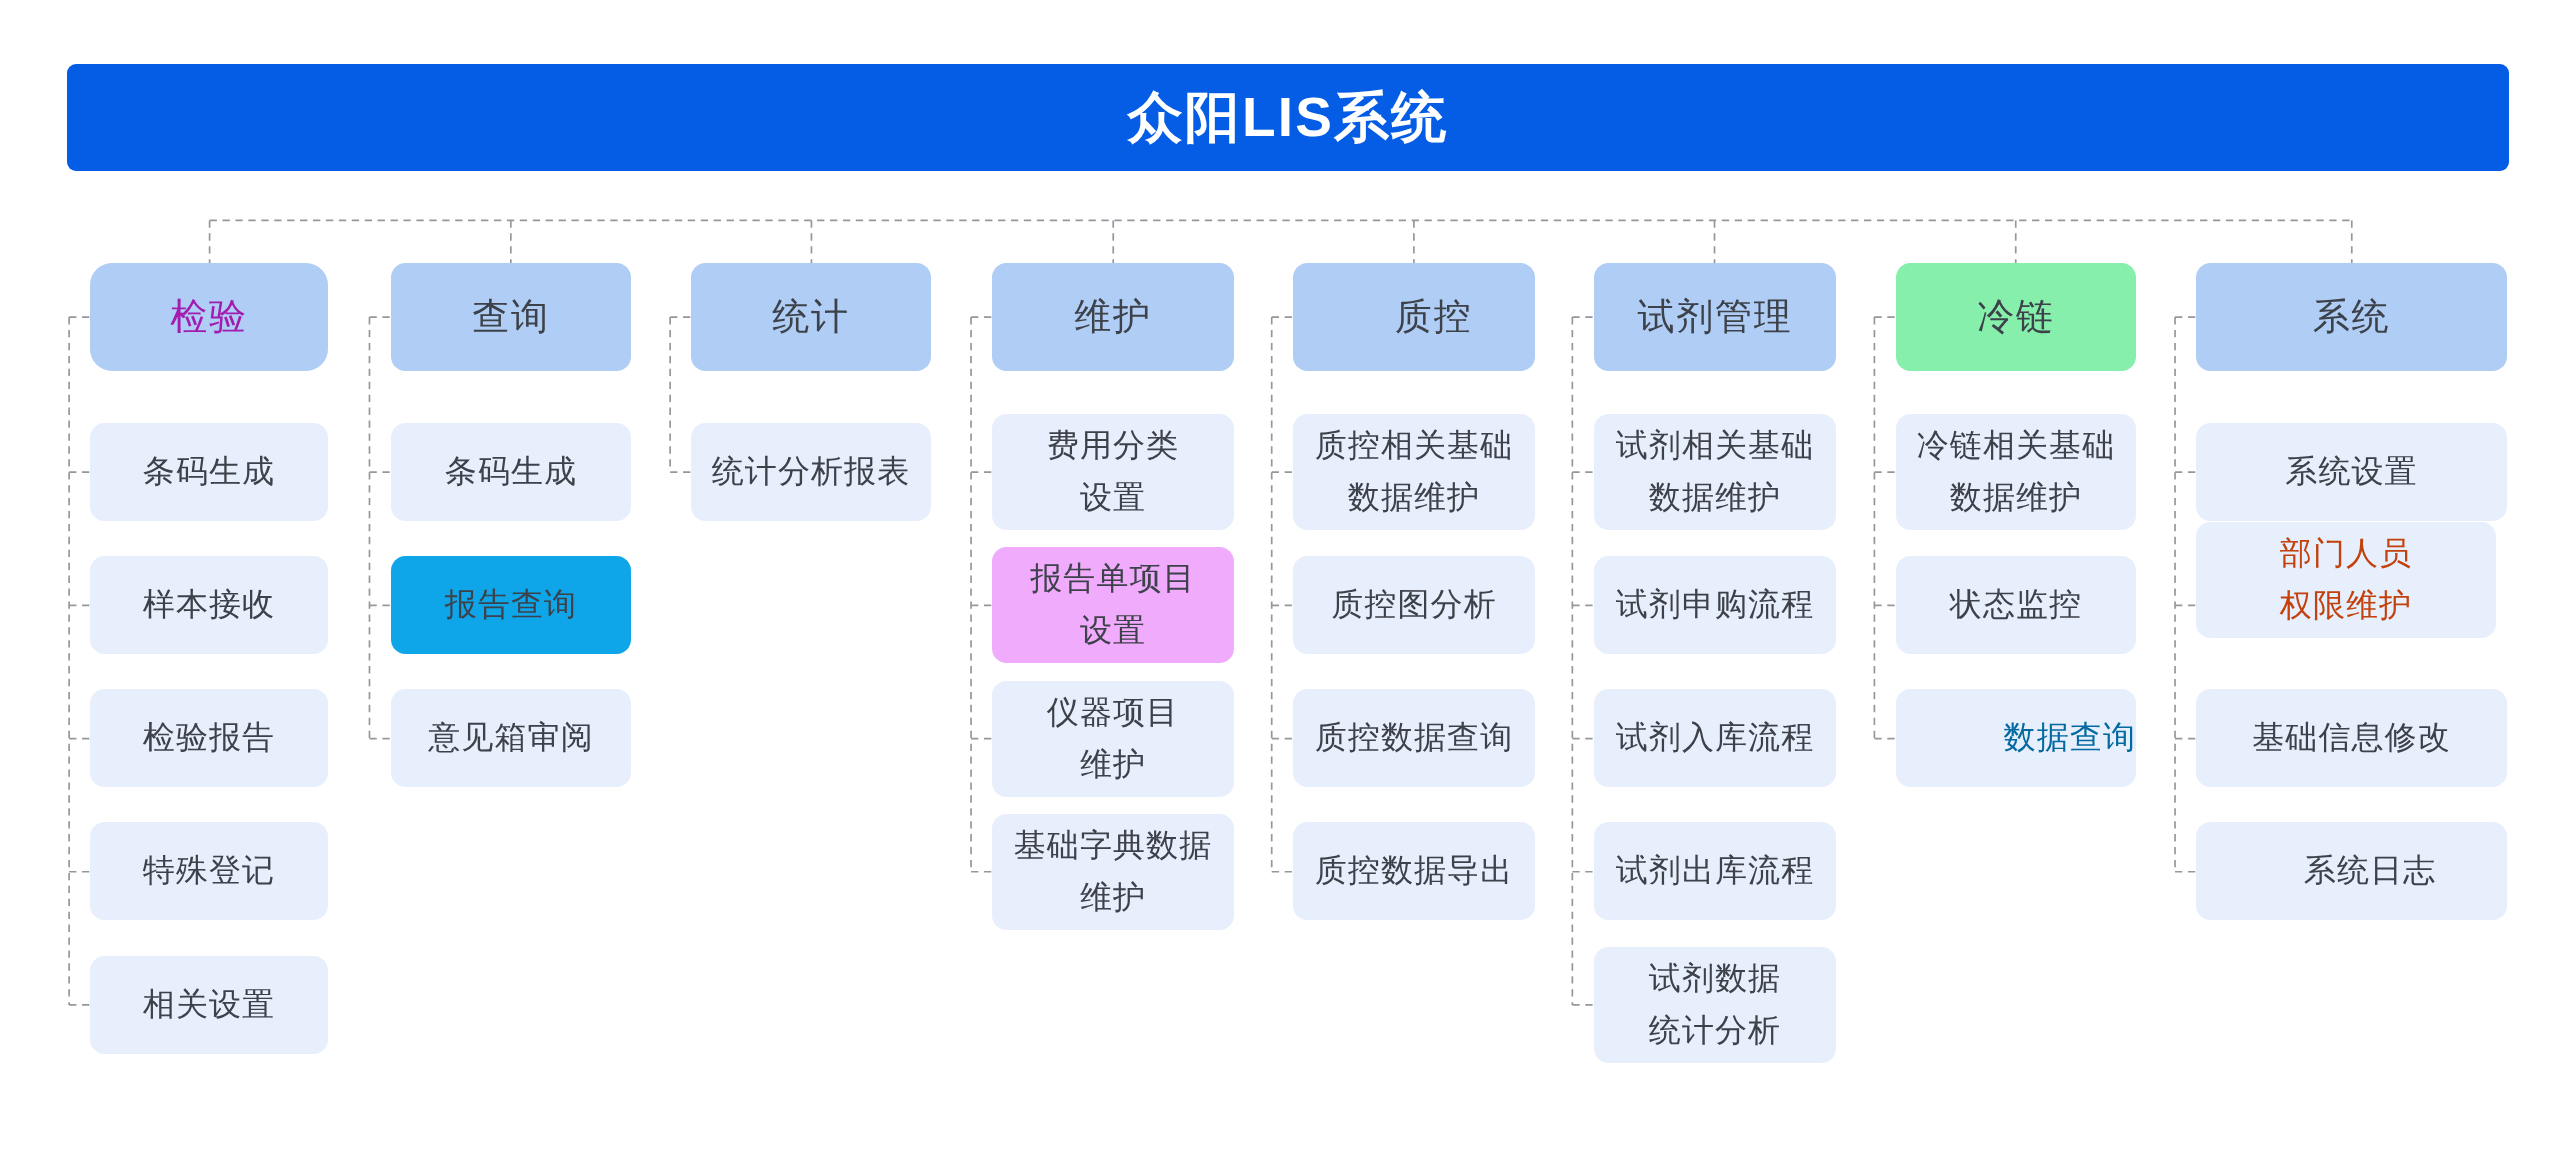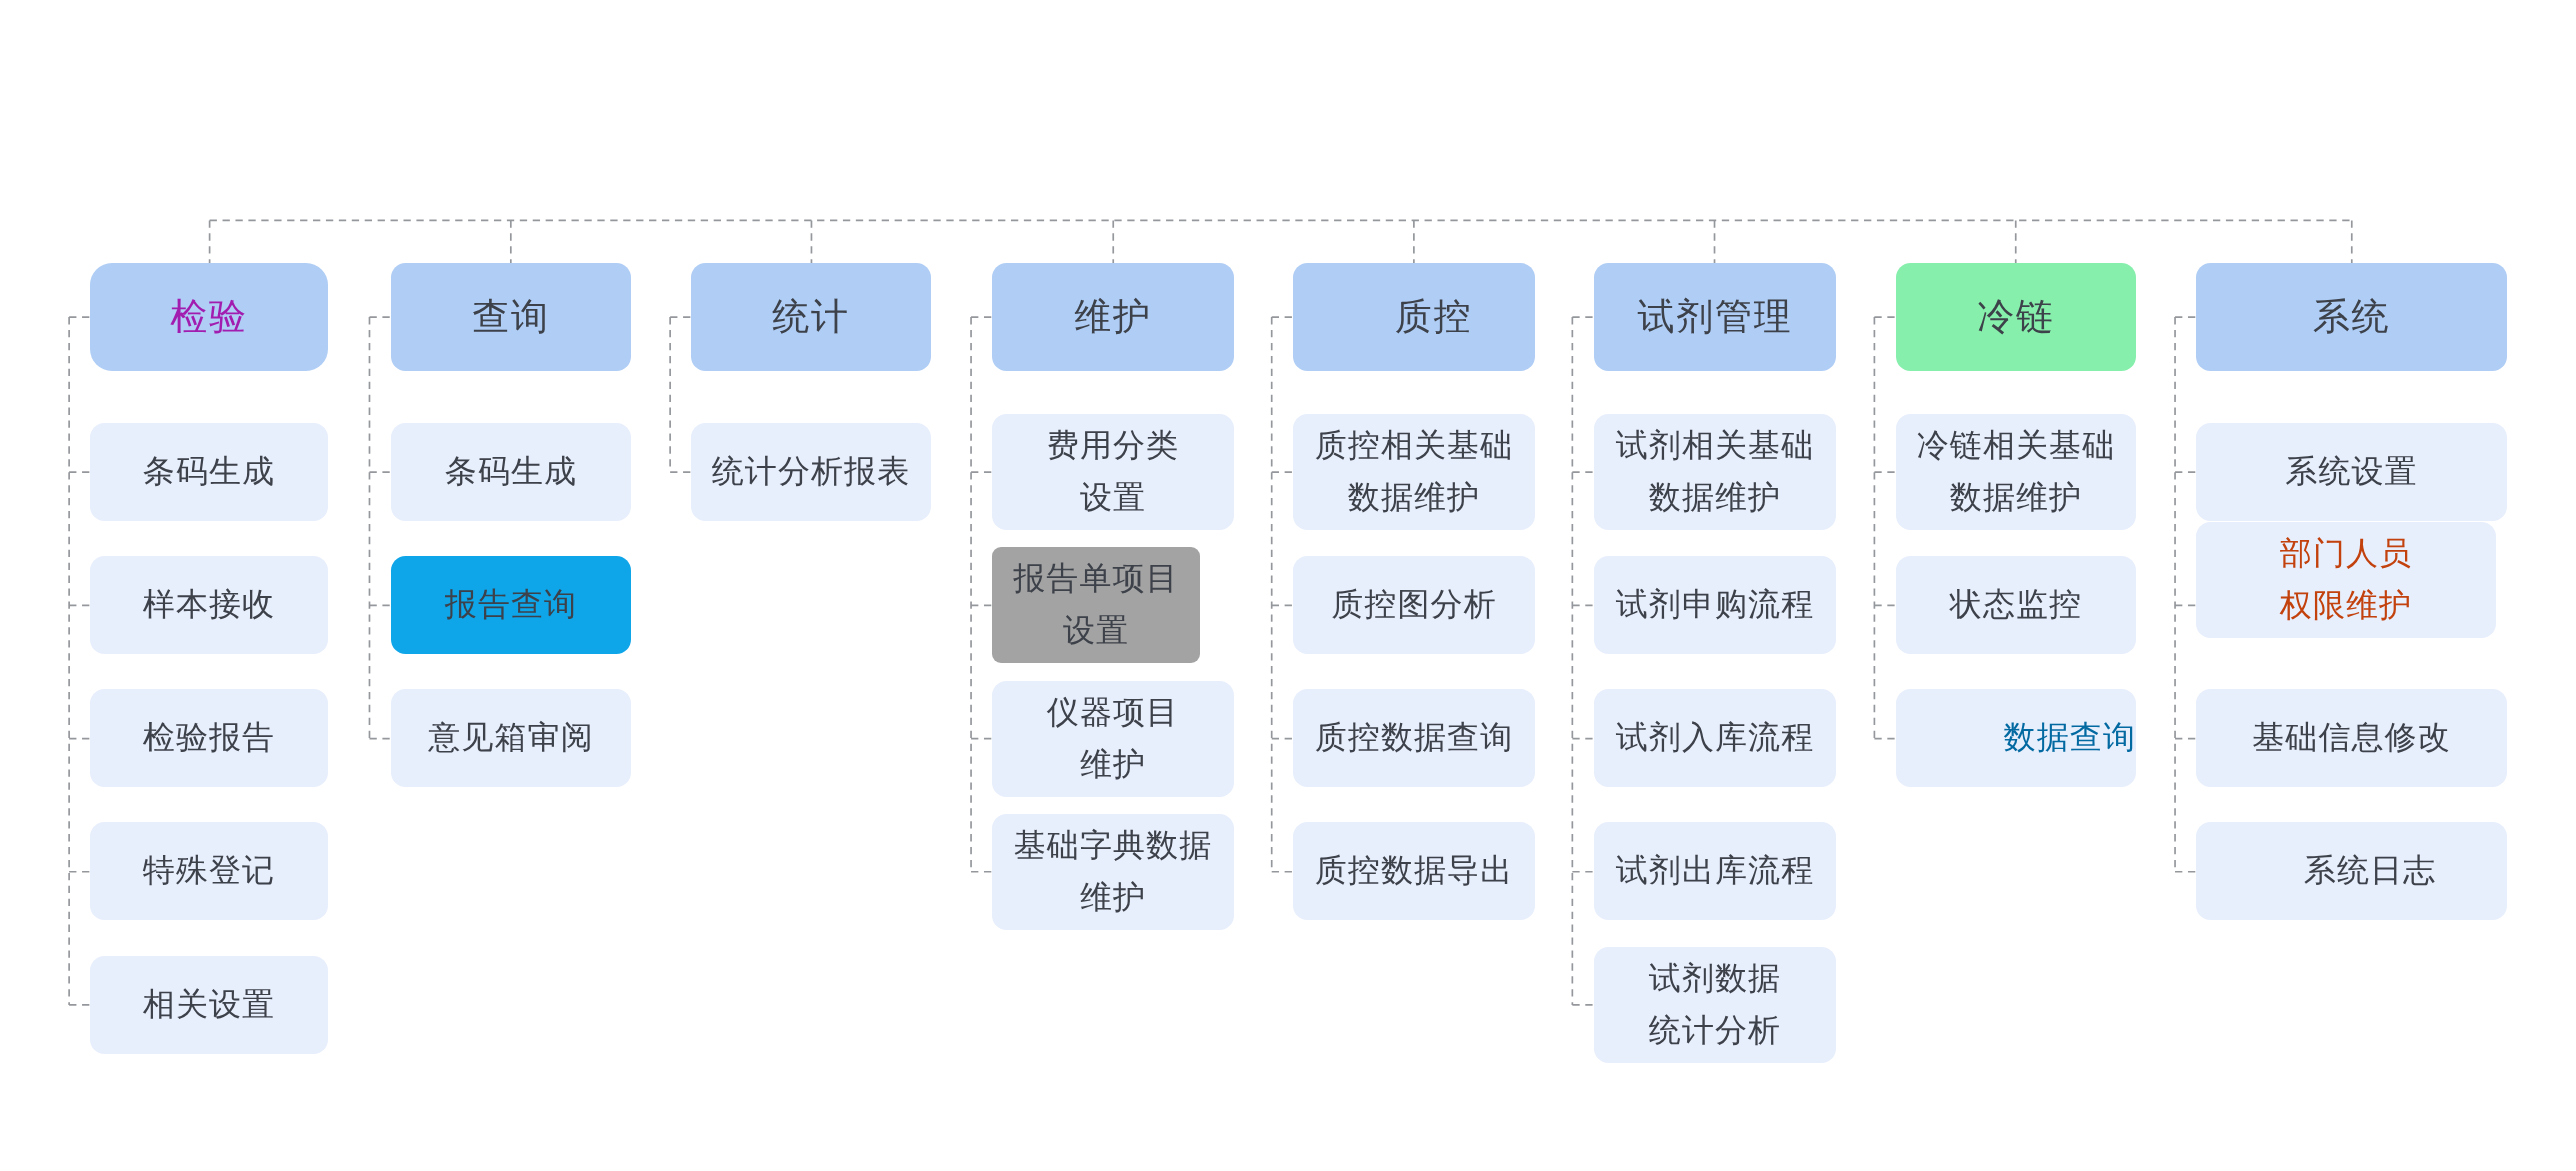--- a/index.html
+++ b/index.html
@@ -114,20 +114,23 @@
       <path d="M 3335.5 1077 H 3373.5" stroke="#94979c" stroke-width="3" stroke-dasharray="13 10" fill="none"></path>
       <path d="M 3335.5 1314 H 3373.5" stroke="#94979c" stroke-width="3" stroke-dasharray="13 10" fill="none"></path>
       <path d="M 4185 392 V 468" stroke="#94979c" stroke-width="3" stroke-dasharray="13 10" fill="none"></path>
       <path d="M 3870.5 564 V 1551" stroke="#94979c" stroke-width="3" stroke-dasharray="13 10" fill="none"></path>
       <path d="M 3870.5 564 H 3908.5" stroke="#94979c" stroke-width="3" stroke-dasharray="13 10" fill="none"></path>
       <path d="M 3870.5 840 H 3908.5" stroke="#94979c" stroke-width="3" stroke-dasharray="13 10" fill="none"></path>
       <path d="M 3870.5 1077 H 3908.5" stroke="#94979c" stroke-width="3" stroke-dasharray="13 10" fill="none"></path>
       <path d="M 3870.5 1314 H 3908.5" stroke="#94979c" stroke-width="3" stroke-dasharray="13 10" fill="none"></path>
       <path d="M 3870.5 1551 H 3908.5" stroke="#94979c" stroke-width="3" stroke-dasharray="13 10" fill="none"></path>
     </svg>
+  <div class="title-bar" style="background: rgb(4, 93, 228); color: rgb(255, 255, 255);">
+    <span>众阳LIS系统</span>
+  </div>
   <div id="columns">
       <div>
         <div class="node header-node" style="left: 90px; top: 263px; width: 238px; height: 108px; background: rgb(175, 205, 245); color: #a21caf; border-radius: 22px;">
           <span>检验</span>
         </div>
         <div class="node item-node" style="left: 90px; top: 423px; width: 238px; height: 98px; background: rgb(231, 238, 252); color: rgb(61, 65, 73);">
           <span>条码生成</span>
         </div>
         <div class="node item-node" style="left: 90px; top: 556px; width: 238px; height: 98px; background: rgb(231, 238, 252); color: rgb(61, 65, 73);">
           <span>样本接收</span>
@@ -164,21 +167,21 @@
           <span>统计分析报表</span>
         </div>
       </div>
       <div>
         <div class="node header-node" style="left: 992px; top: 263px; width: 242px; height: 108px; background: rgb(175, 205, 245); color: rgb(61, 65, 73);">
           <span>维护</span>
         </div>
         <div class="node item-node" style="left: 992px; top: 414px; width: 242px; height: 116px; background: rgb(231, 238, 252); color: rgb(61, 65, 73);">
           <span>费用分类<br>设置</span>
         </div>
-        <div class="node item-node" style="left: 992px; top: 547px; width: 208px; height: 116px; background: #a3a3a3; color: rgb(61, 65, 73); border-radius: 9px;">
+        <div class="node item-node" style="left: 992px; top: 547px; width: 242px; height: 116px; background: #f0abfc; color: rgb(61, 65, 73);">
           <span>报告单项目<br>设置</span>
         </div>
         <div class="node item-node" style="left: 992px; top: 681px; width: 242px; height: 116px; background: rgb(231, 238, 252); color: rgb(61, 65, 73);">
           <span>仪器项目<br>维护</span>
         </div>
         <div class="node item-node" style="left: 992px; top: 814px; width: 242px; height: 116px; background: rgb(231, 238, 252); color: rgb(61, 65, 73);">
           <span>基础字典数据<br>维护</span>
         </div>
       </div>
       <div>

